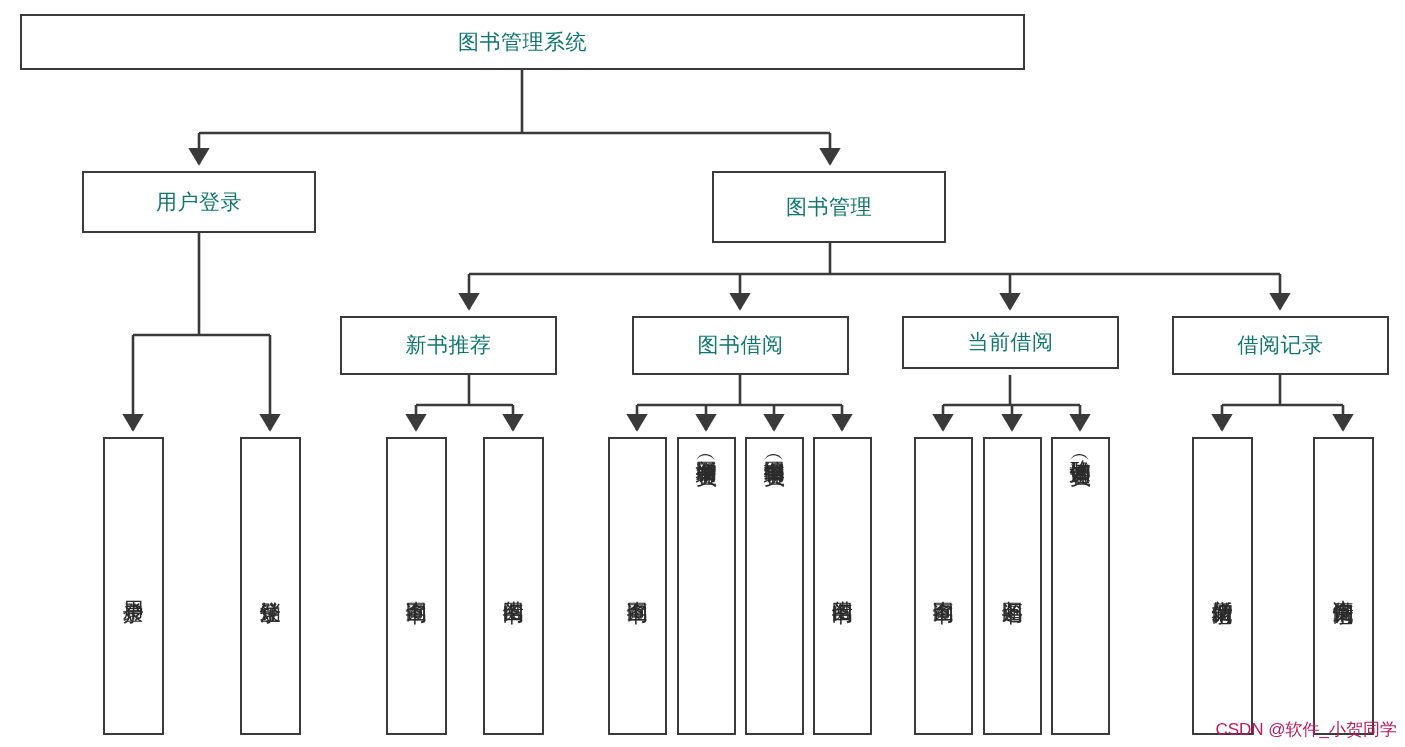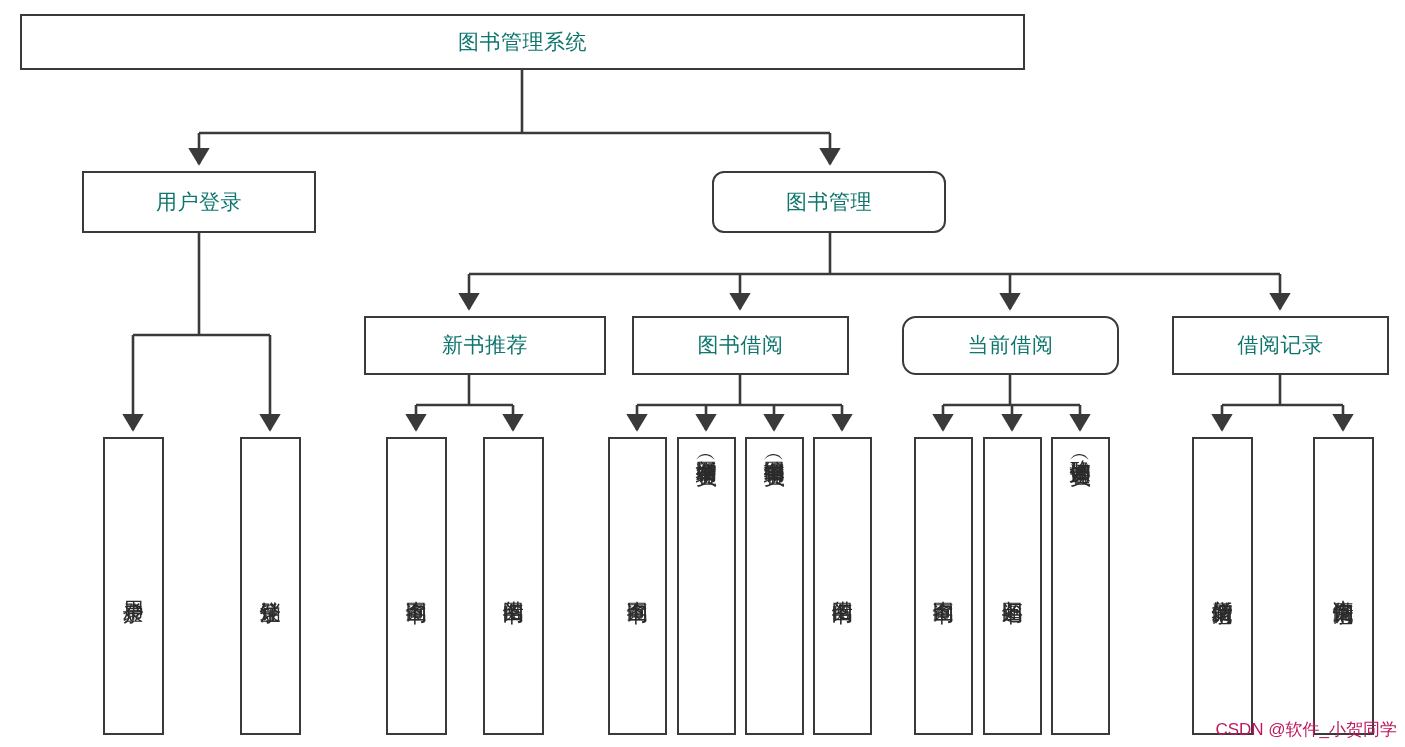--- a/index.html
+++ b/index.html
@@ -127,31 +127,31 @@
     </g>
   </svg>
 
   <div class="node-box" style="left:20px; top:14px; width:1005px; height:56px;">
     <span class="node-label">图书管理系统</span>
   </div>
 
   <div class="node-box" style="left:82px; top:171px; width:234px; height:62px;">
     <span class="node-label">用户登录</span>
   </div>
-  <div class="node-box" style="left:712px; top:171px; width:234px; height:62px;border-radius:12px;">
+  <div class="node-box" style="left:712px; top:171px; width:234px; height:72px;">
     <span class="node-label">图书管理</span>
   </div>
 
-  <div class="node-box" style="left:364px; top:316px; width:242px; height:59px;">
+  <div class="node-box" style="left:340px; top:316px; width:217px; height:59px;">
     <span class="node-label">新书推荐</span>
   </div>
   <div class="node-box" style="left:632px; top:316px; width:217px; height:59px;">
     <span class="node-label">图书借阅</span>
   </div>
-  <div class="node-box" style="left:902px; top:316px; width:217px; height:59px;border-radius:14px;">
+  <div class="node-box" style="left:902px; top:316px; width:217px; height:53px;">
     <span class="node-label">当前借阅</span>
   </div>
   <div class="node-box" style="left:1172px; top:316px; width:217px; height:59px;">
     <span class="node-label">借阅记录</span>
   </div>
 
   <div class="leaf-box center-v" style="left:103px; top:437px; width:61px; height:298px;">
     <span class="leaf-label">用户登录</span>
   </div>
   <div class="leaf-box center-v" style="left:240px; top:437px; width:61px; height:298px;">

